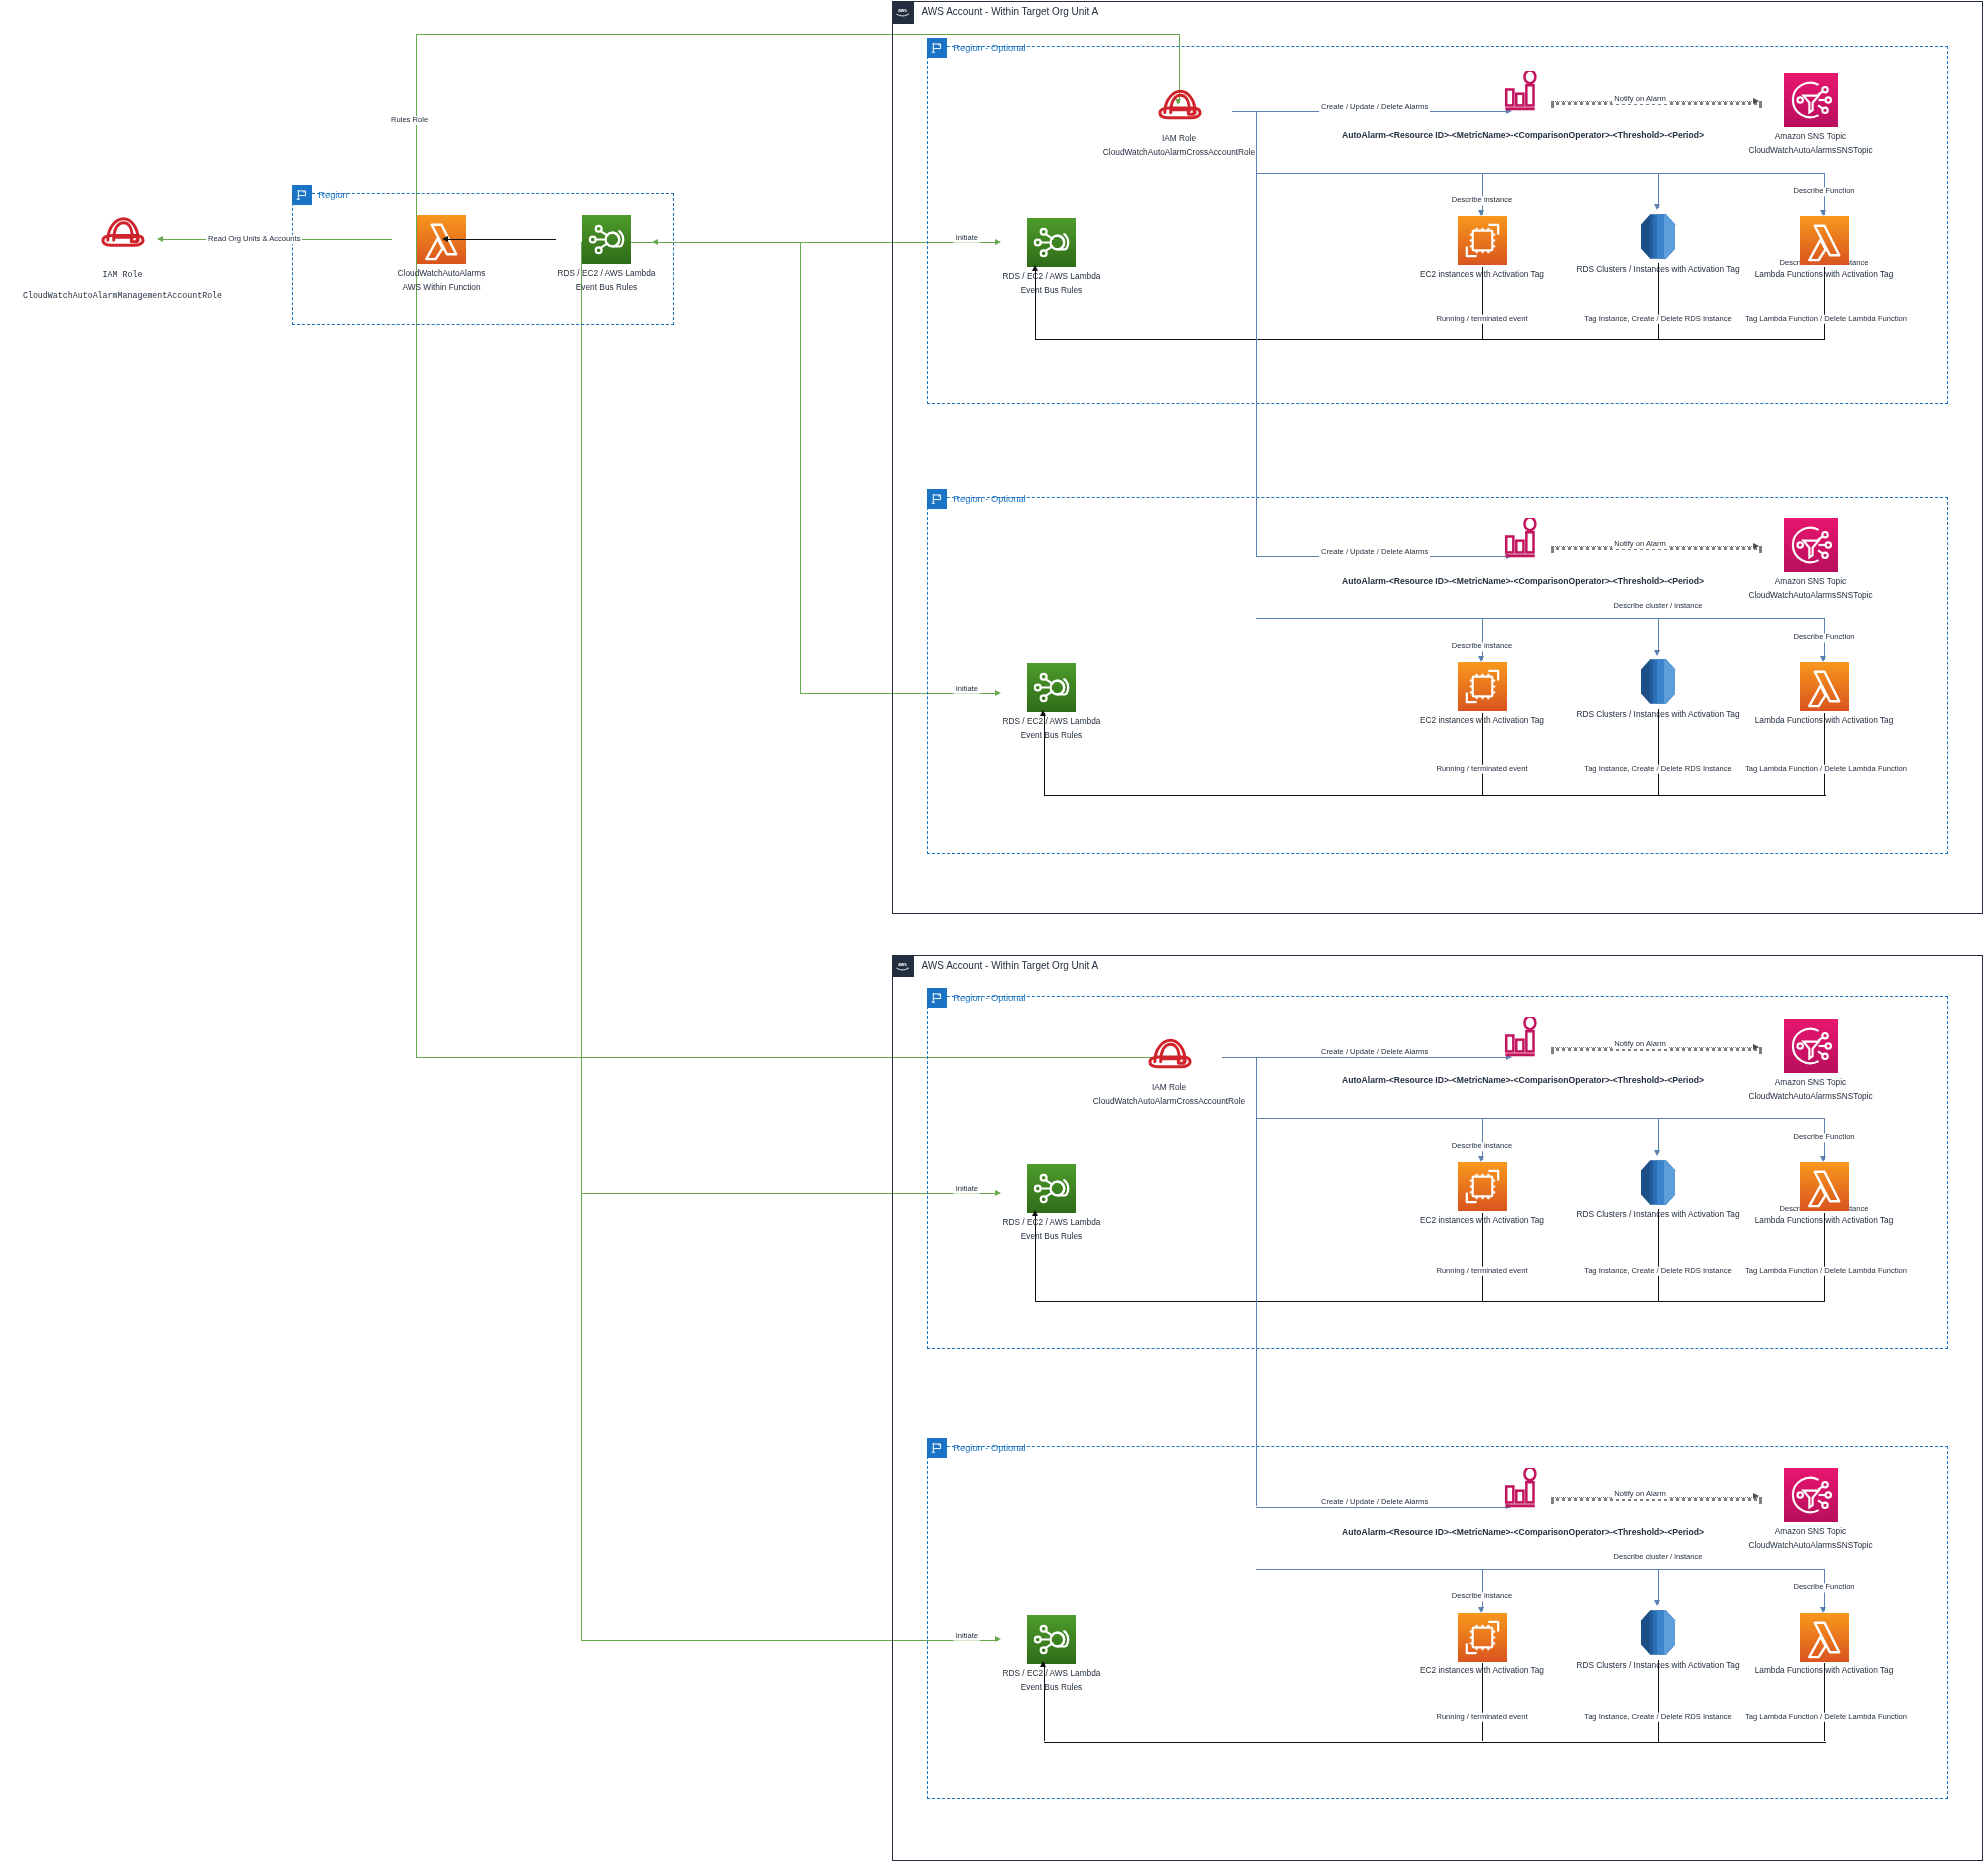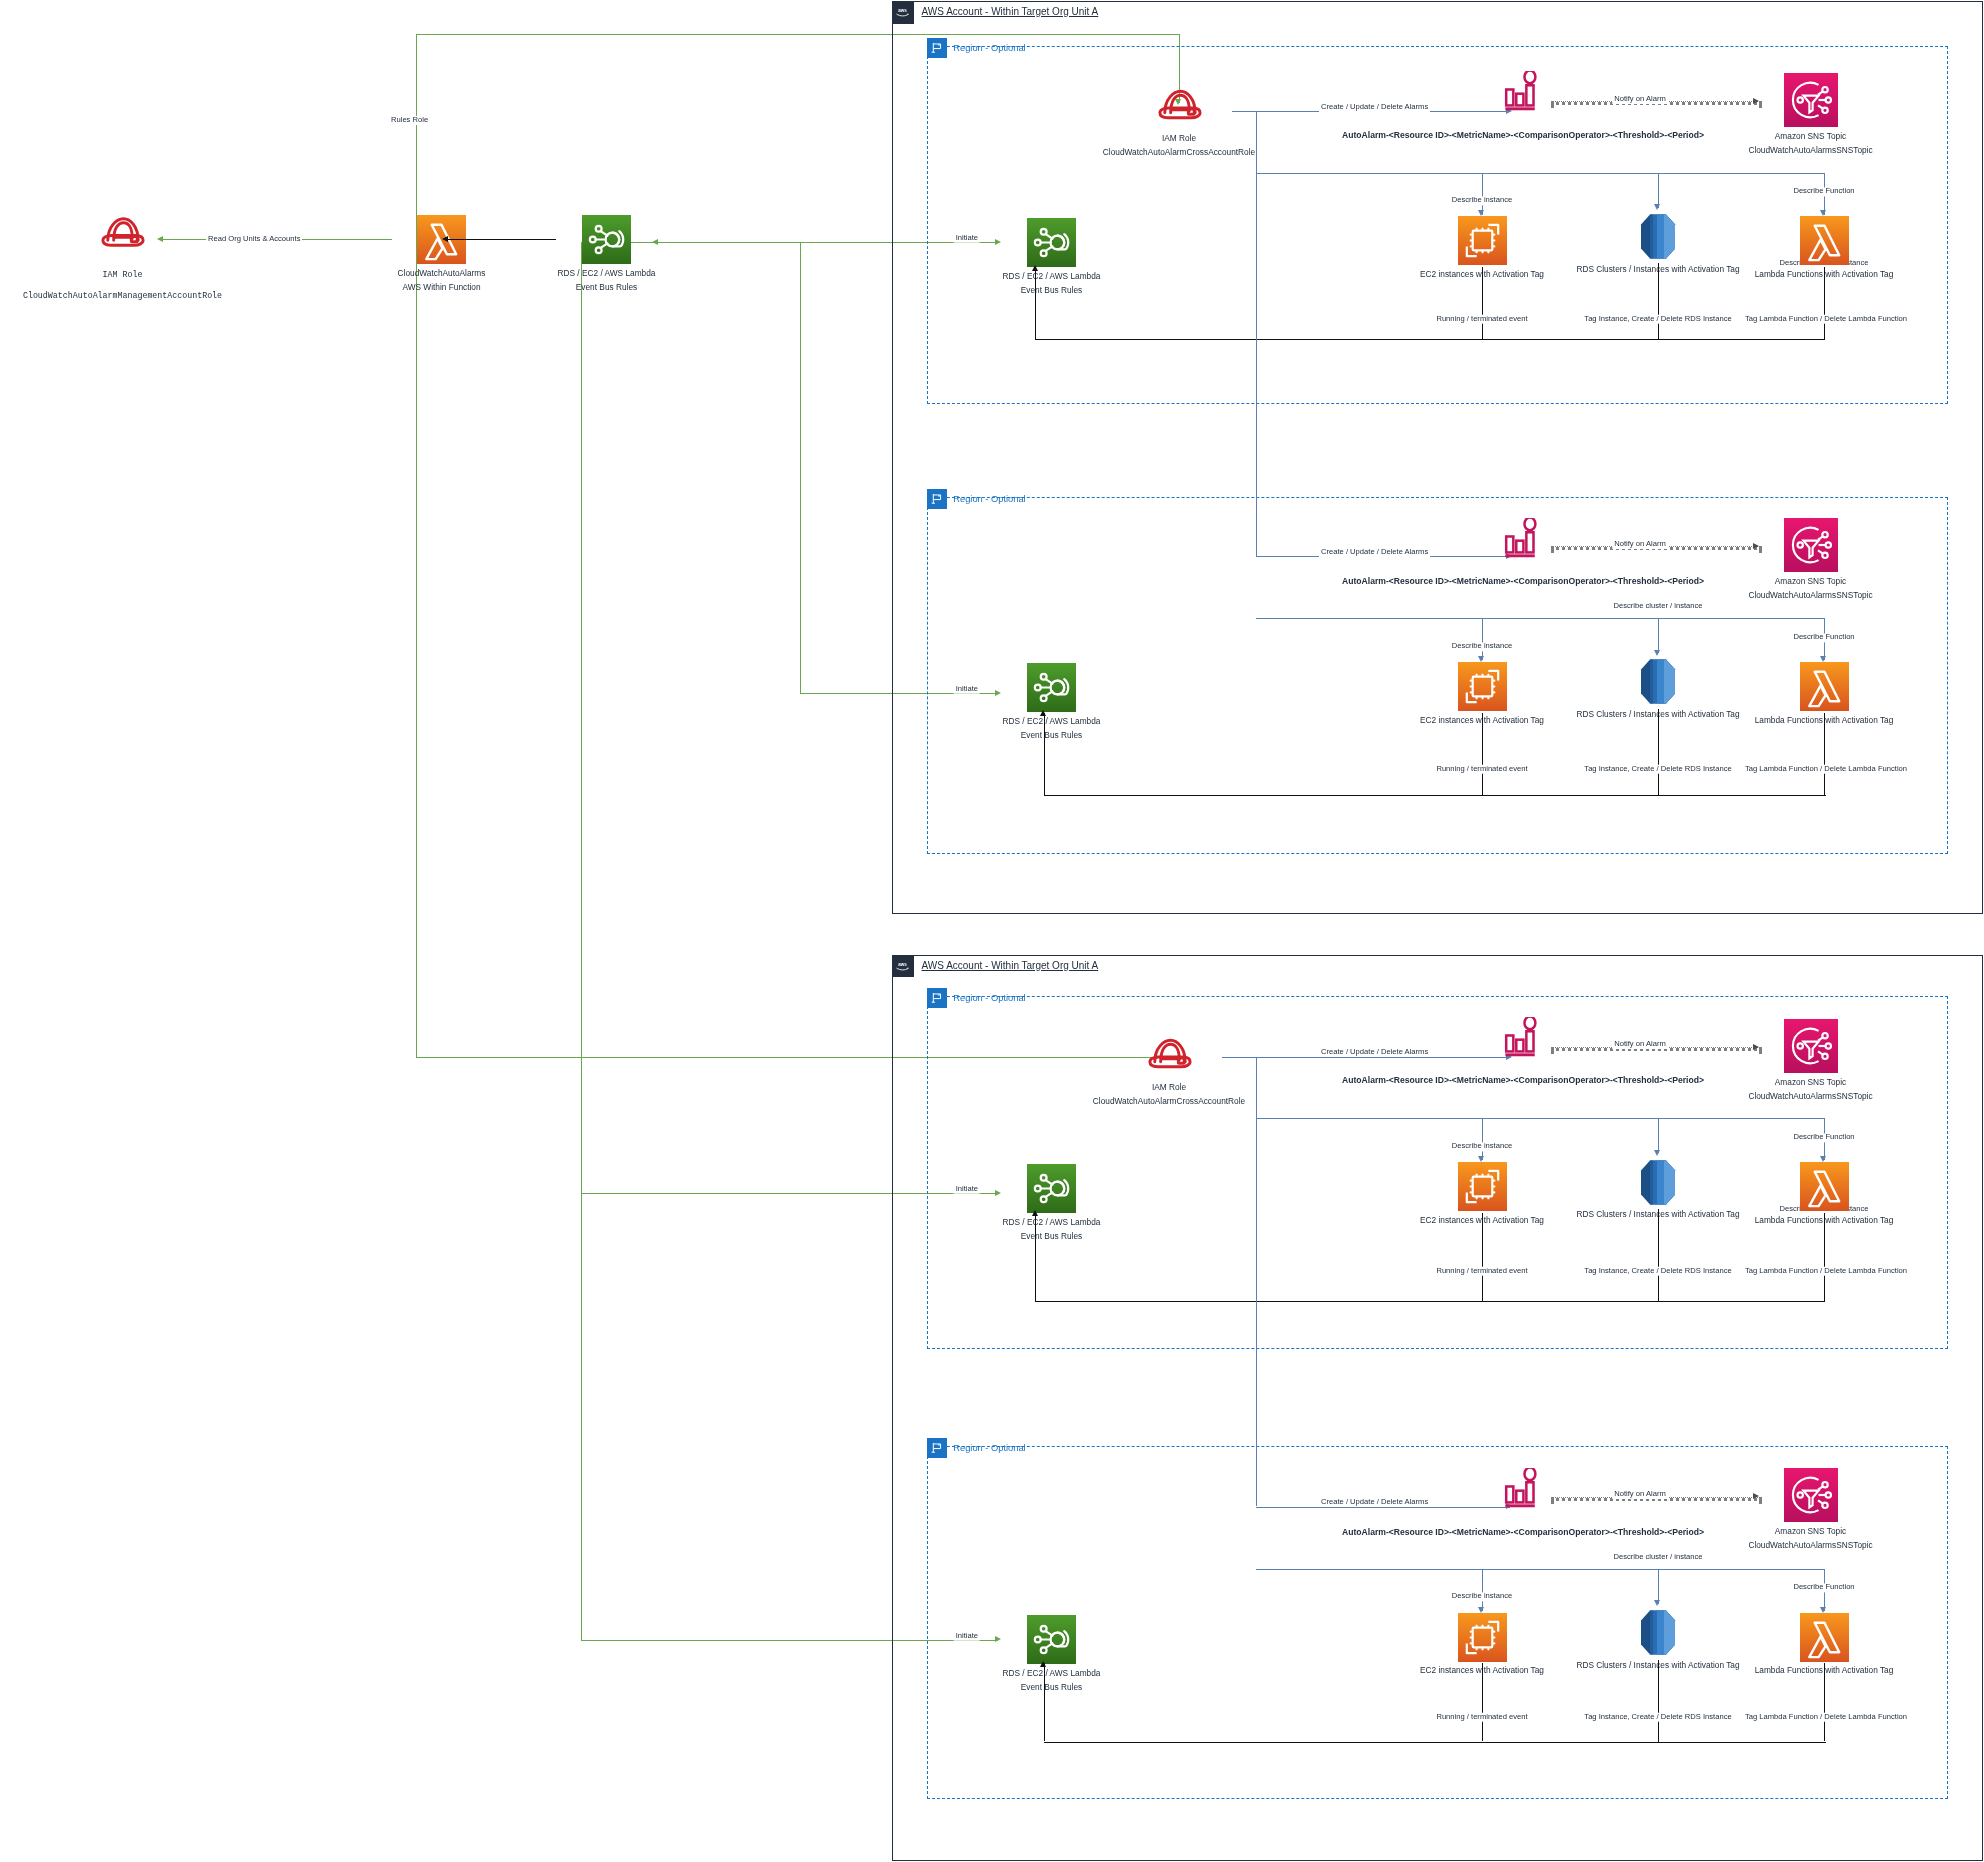--- a/index.html
+++ b/index.html
@@ -22,21 +22,20 @@
     position:absolute;
     border:1.3px solid #232f3e;
     background:transparent;
     box-sizing:border-box;
   }
   .group-hdr{
     position:absolute;
     top:-1.3px;left:-1.3px;
     display:flex;align-items:flex-start;
     height:22.5px;
-    text-decoration:underline;
   }
   .aws-badge{
     width:22.5px;height:22.5px;
     background:#232f3e;
     display:flex;align-items:center;justify-content:center;
     flex:0 0 auto;
   }
   .aws-badge svg{width:17px;height:12px;display:block;}
   .group-title{
     font-size:10px;
@@ -292,20 +291,30 @@
 
   <div class="node" style="left:86px;top:212px;width:73px;">
     <svg class="glyph" viewBox="0 0 100 80" style="height:41px;">
         <use href="#sym-iamrole"></use>
       </svg>
     <div class="cap mono" style="margin-top:14.6px;">IAM Role</div>
     <div class="cap mono" style="margin-top:8px;">CloudWatchAutoAlarmManagementAccountRole</div>
   </div>
 
 
+  <div class="region" style="left:292px;top:193px;width:382px;height:132px;">
+    <div class="region-hdr">
+      <div class="region-badge">
+        <svg viewBox="0 0 20 20" width="13.2" height="13.2">
+            <use href="#sym-regionflag"></use>
+          </svg>
+      </div>
+      <div class="region-title">Region</div>
+    </div>
+  </div>
 
   <div class="node" style="left:392px;top:215px;width:99px;">
     <svg class="glyph" viewBox="0 0 100 100">
         <use href="#sym-lambda"></use>
       </svg>
     <div class="cap">CloudWatchAutoAlarms</div>
     <div class="cap">AWS Within Function</div>
   </div>
 
   <div class="node" style="left:557px;top:215px;width:99px;">

